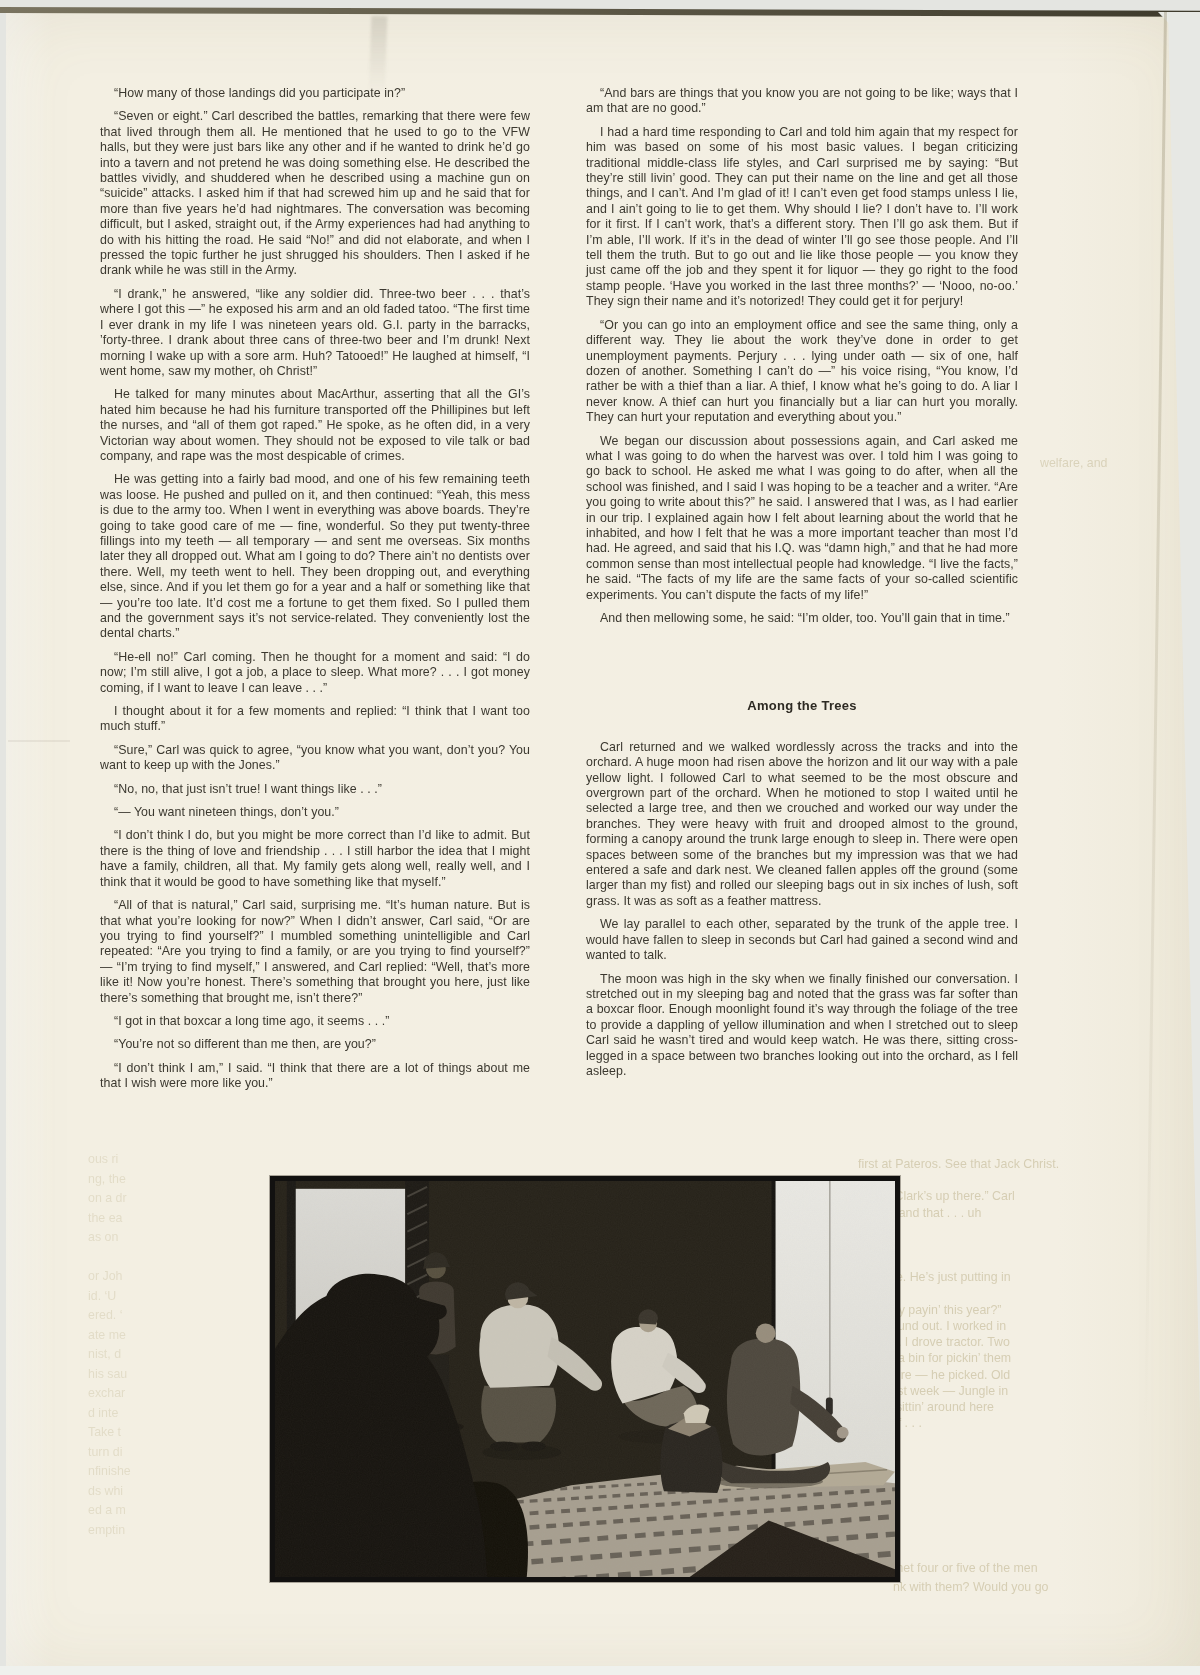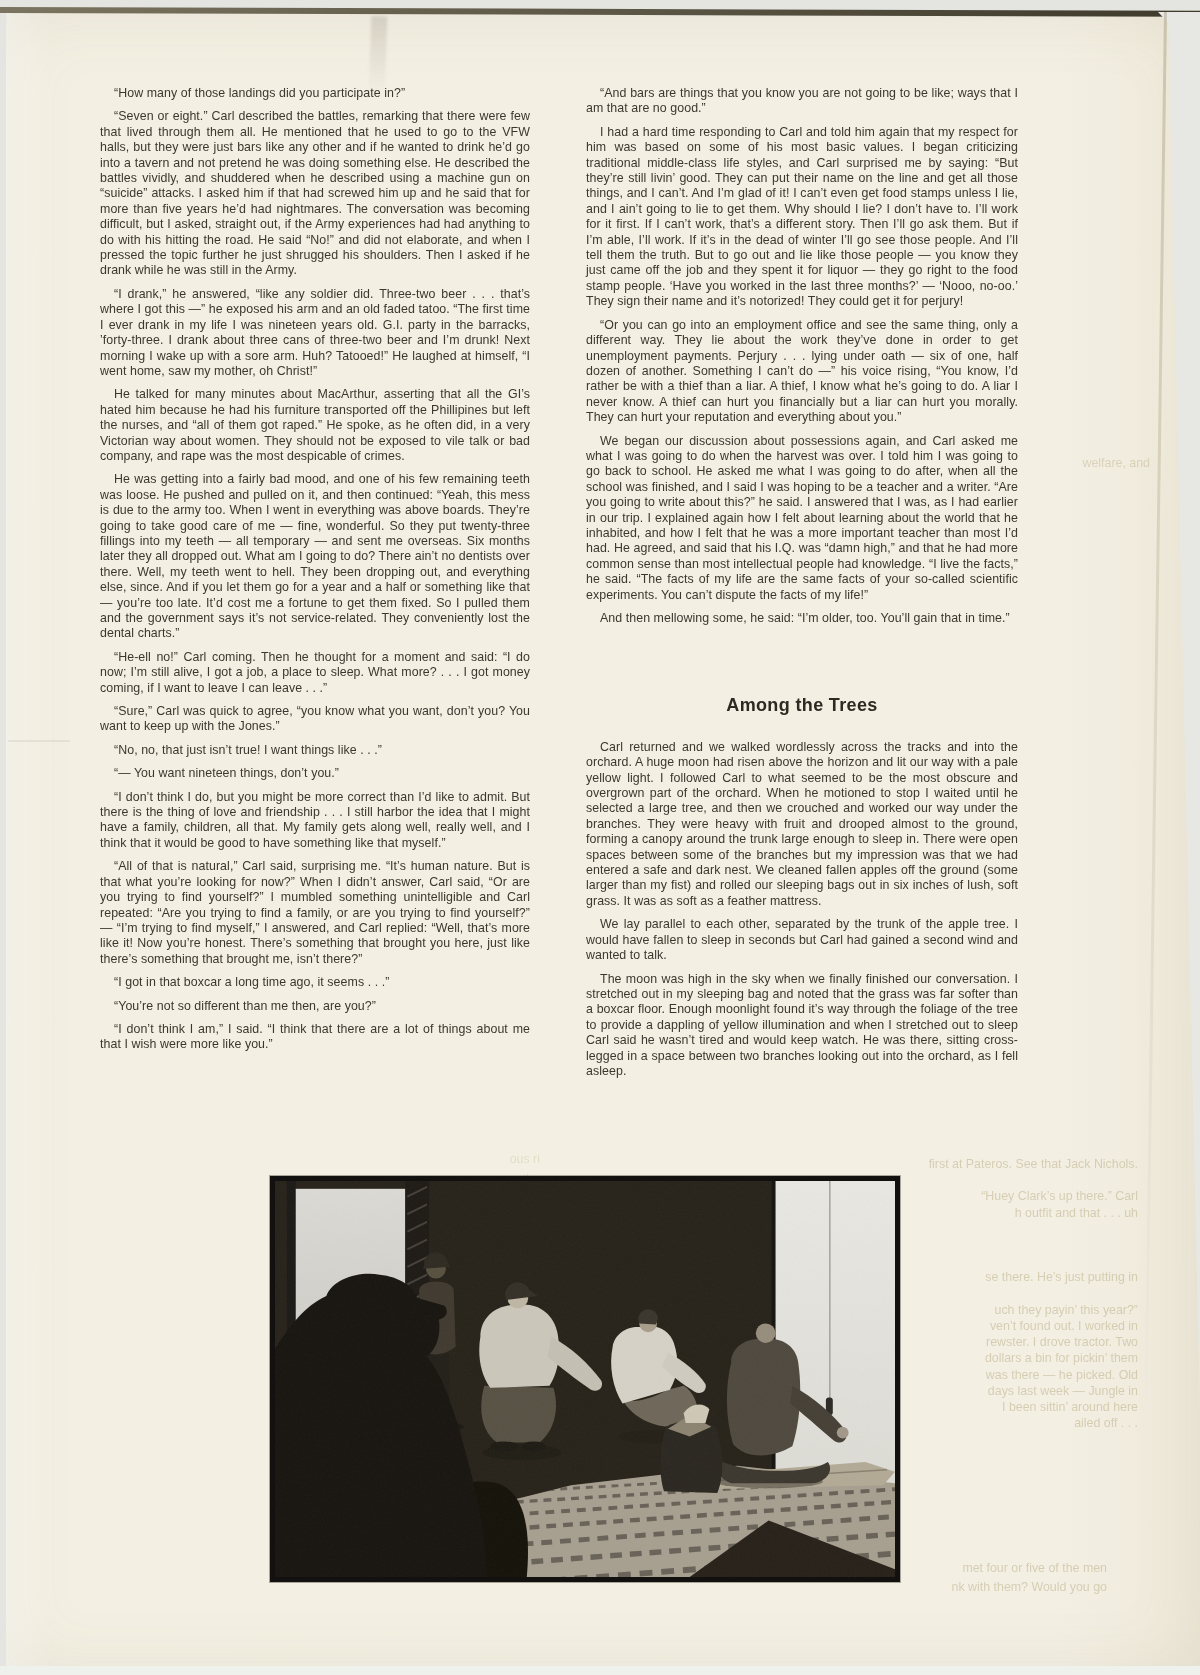--- a/index.html
+++ b/index.html
@@ -46,26 +46,26 @@
   .col{
     position:absolute;top:78px;width:446px;
     font-size:12.4px;line-height:15.4px;color:#3b382f;
     text-align:justify;letter-spacing:.005em;
   }
   .col p{margin:8px;text-indent:14px;}
   .it{}
   #leftcol{left:92px;}
   #rightcol{left:578px;width:448px;}
   .section-heading{
-    font-weight:bold;text-align:center;font-size:18px;color:#2d2a23;
+    font-weight:bold;text-align:center;font-size:13px;color:#2d2a23;
     margin:72px 0 26px 0;text-indent:0;letter-spacing:.02em;
   }
   .ghost{
     position:absolute;color:#b9ad85;pointer-events:none;
-    font-size:12.4px;line-height:16.2px;text-align:right;
+    font-size:12.4px;line-height:16.2px;
   }
   .ghost div{min-height:16.2px;}
   #ghost-side{left:858px;top:1156px;width:280px;opacity:.5;}
   #ghost-bottom{left:893px;top:1559px;width:214px;opacity:.5;line-height:19px;}
   #ghost-bottom div{min-height:19px;}
   #ghost-left{left:88px;top:1150px;width:452px;opacity:.28;line-height:19.5px;}
   #ghost-left div{min-height:19.5px;}
   #ghost-topright{left:1040px;top:455px;width:110px;opacity:.42;}
   .photo-frame{
     position:absolute;left:270px;top:1176px;width:630px;height:406px;
@@ -86,20 +86,21 @@
 <div class="smudge"></div>
 <div class="crease"></div>
 
 <div class="col" id="leftcol">
     <p><span>“How many of those landings did you participate in?”</span></p>
     <p><span>“Seven or eight.” Carl described the battles, remarking that there were few that lived through them all. He mentioned that he used to go to the VFW halls, but they were just bars like any other and if he wanted to drink he’d go into a tavern and not pretend he was doing something else. He described the battles vividly, and shuddered when he described using a machine gun on “suicide” attacks. I asked him if that had screwed him up and he said that for more than five years he’d had nightmares. The conversation was becoming difficult, but I asked, straight out, if the Army experiences had had anything to do with his hitting the road. He said “No!” and did not elaborate, and when I pressed the topic further he just shrugged his shoulders. Then I asked if he drank while he was still in the Army.</span></p>
     <p><span>“I drank,” he answered, “like any soldier did. Three-two beer . . . that’s where I got </span><span class="it">this</span><span> —” he exposed his arm and an old faded tatoo. “The first time I ever drank in my life I was nineteen years old. G.I. party in the barracks, ’forty-three. I drank about three cans of three-two beer and I’m drunk! Next morning I wake up with a sore arm. Huh? Tatooed!” He laughed at himself, “I went home, saw my mother, oh Christ!”</span></p>
     <p><span>He talked for many minutes about MacArthur, asserting that all the GI’s hated him because he had his furniture transported off the Phillipines but left the nurses, and “all of them got raped.” He spoke, as he often did, in a very Victorian way about women. They should not be exposed to vile talk or bad company, and rape was the most despicable of crimes.</span></p>
     <p><span>He was getting into a fairly bad mood, and one of his few remaining teeth was loose. He pushed and pulled on it, and then continued: “Yeah, </span><span class="it">this</span><span> mess is due to the army too. When I went in everything was above boards. They’re going to take good care of me — fine, wonderful. So they put twenty-three fillings into my teeth — all temporary — and sent me overseas. Six months later they all dropped out. What am I going to do? There ain’t no dentists over there. Well, my teeth went to hell. They been dropping out, and everything else, since. And if you let them go for a year and a half or something like that — you’re too late. It’d cost me a fortune to get them fixed. So I pulled them and the government says it’s not service-related. They conveniently lost the dental charts.”</span></p>
     <p><span>“He-ell no!” Carl coming. Then he thought for a moment and said: “I do </span><span class="it">now</span><span>; I’m still alive, I got a job, a place to sleep. What more? . . . I got money coming, if I want to leave I can leave . . .”</span></p>
+    <p><span>I thought about it for a few moments and replied: “I think that I want too much stuff.”</span></p>
     <p><span>“Sure,” Carl was quick to agree, “you know what you want, don’t you? You want to keep up with the Jones.”</span></p>
     <p><span>“No, no, that just isn’t true! I want things like . . .”</span></p>
     <p><span>“— You want </span><span class="it">nineteen</span><span> things, don’t you.”</span></p>
     <p><span>“I don’t think I do, but you might be more correct than I’d like to admit. But there is the thing of love and friendship . . . I still harbor the idea that I might have a family, children, all that. </span><span class="it">My</span><span> family gets along well, really well, and I think that it would be good to have something like that myself.”</span></p>
     <p><span>“All of that is natural,” Carl said, surprising me. “It’s human nature. But is that what you’re looking for now?” When I didn’t answer, Carl said, “Or are you trying to find yourself?” I mumbled something unintelligible and Carl repeated: “Are you trying to find a family, or are you trying to find yourself?” — “I’m trying to find myself,” I answered, and Carl replied: “Well, that’s more like it! Now you’re honest. There’s something that brought you here, just like there’s something that brought me, isn’t there?”</span></p>
     <p><span>“I got in that boxcar a long time ago, it seems . . .”</span></p>
     <p><span>“You’re not so different than me then, are you?”</span></p>
     <p><span>“I don’t think I am,” I said. “I think that there are a lot of things about me that I wish were more like you.”</span></p>
   </div>
 <div class="col" id="rightcol">
@@ -111,21 +112,21 @@
     <div class="section-heading">Among the Trees</div>
     <p><span>Carl returned and we walked wordlessly across the tracks and into the orchard. A huge moon had risen above the horizon and lit our way with a pale yellow light. I followed Carl to what seemed to be the most obscure and overgrown part of the orchard. When he motioned to stop I waited until he selected a large tree, and then we crouched and worked our way under the branches. They were heavy with fruit and drooped almost to the ground, forming a canopy around the trunk large enough to sleep in. There were open spaces between some of the branches but my impression was that we had entered a safe and dark nest. We cleaned fallen apples off the ground (some larger than my fist) and rolled our sleeping bags out in six inches of lush, soft grass. It was as soft as a feather mattress.</span></p>
     <p><span>We lay parallel to each other, separated by the trunk of the apple tree. I would have fallen to sleep in seconds but Carl had gained a second wind and wanted to talk.</span></p>
     <p><span>The moon was high in the sky when we finally finished our conversation. I stretched out in my sleeping bag and noted that the grass was far softer than a boxcar floor. Enough moonlight found it’s way through the foliage of the tree to provide a dappling of yellow illumination and when I stretched out to sleep Carl said he wasn’t tired and would keep watch. He was there, sitting cross-legged in a space between two branches looking out into the orchard, as I fell asleep.</span></p>
   </div>
 
 <div class="ghost" id="ghost-topright">
     <div>welfare, and</div>
   </div>
 <div class="ghost" id="ghost-side">
-    <div>first at Pateros. See that Jack Nichols.</div>
+    <div>first at Pateros. See that Jack Christ.</div>
     <div></div>
     <div>“Huey Clark’s up there.” Carl</div>
     <div>h outfit and that . . . uh</div>
     <div></div>
     <div></div>
     <div></div>
     <div>se there. He’s just putting in</div>
     <div></div>
     <div>uch they payin’ this year?”</div>
     <div>ven’t found out. I worked in</div>

